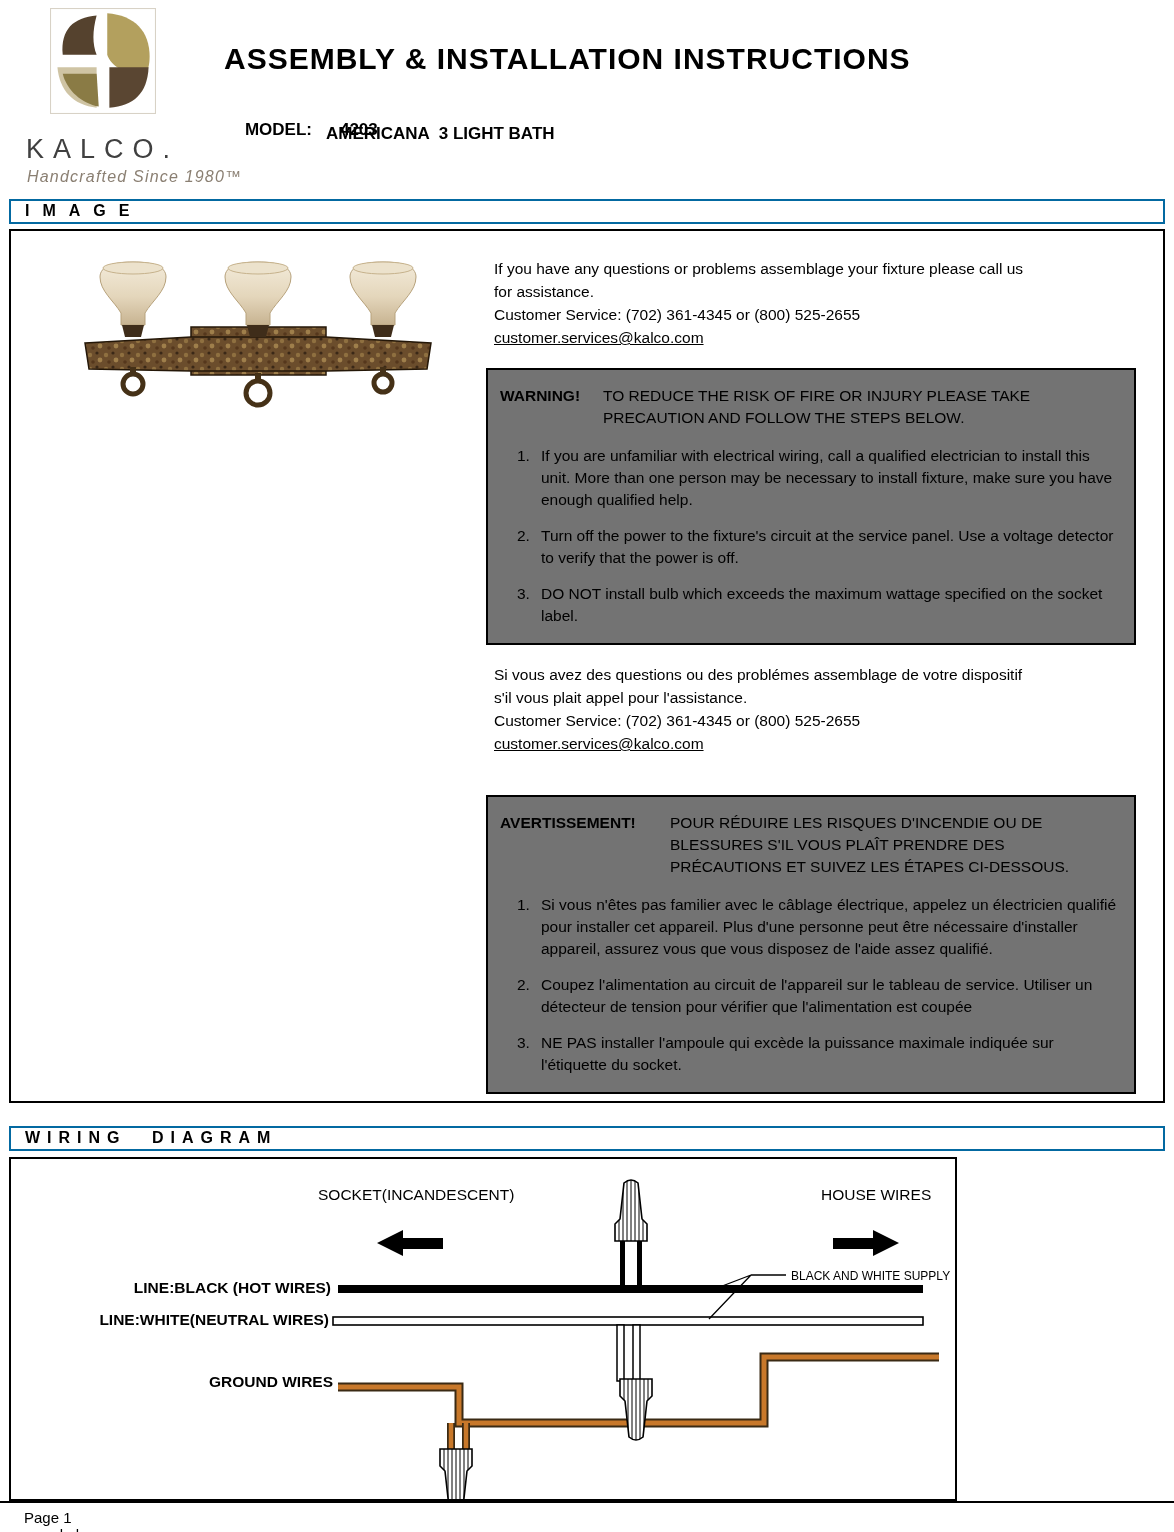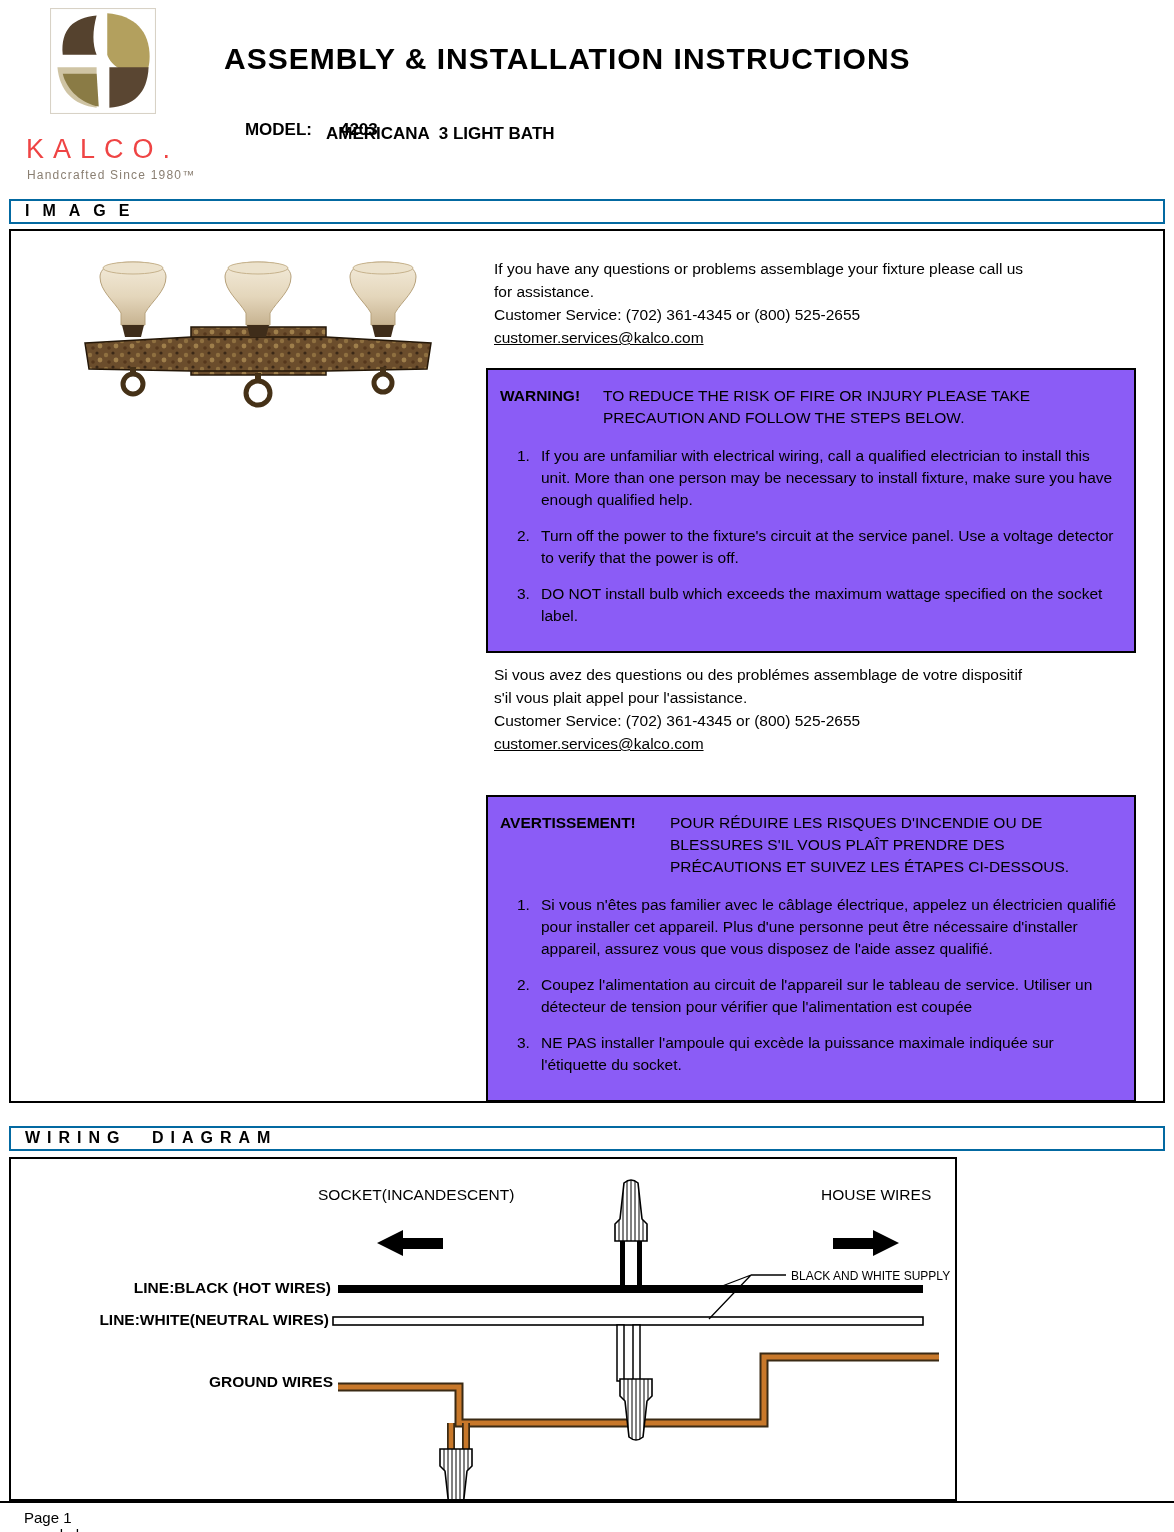--- a/index.html
+++ b/index.html
@@ -9,25 +9,25 @@
     background:#ffffff;
     font-family:"Liberation Sans", sans-serif;
     color:#000;
     overflow:hidden;
   }
   .abs{position:absolute;}
 
   
   .brand-name{
     position:absolute;left:26px;top:134px;
-    font-size:27px;letter-spacing:9px;color:#ef4444;font-weight:400;
+    font-size:27px;letter-spacing:9px;color:#404040;font-weight:400;
   }
   .brand-tagline{
     position:absolute;left:27px;top:168px;
-    font-size:12px;letter-spacing:1.2px;color:#8a7f72;
+    font-size:16px;letter-spacing:1.2px;color:#8a7f72;font-style:italic;
   }
   .page-title{
     position:absolute;left:224px;top:42px;
     font-size:30px;font-weight:bold;letter-spacing:1px;white-space:pre;
   }
   .model-row{position:absolute;left:226px;top:100px;font-size:17px;font-weight:bold;white-space:pre;}
   .model-number{margin-left:28px;}
   .model-name{position:absolute;left:326px;top:124px;font-size:17px;font-weight:bold;white-space:pre;}
 
   
@@ -43,22 +43,22 @@
   
   .content-box{
     position:absolute;left:9px;top:229px;width:1156px;height:874px;
     border:2px solid #000;box-sizing:border-box;
   }
   .contact{position:absolute;font-size:15.5px;line-height:23px;}
   .email{text-decoration:underline;}
 
   .warn-box{
     position:absolute;width:650px;
-    border:2px solid #000;box-sizing:border-box;background:#8b5cf6;
-    padding:15px 12px 24px 12px;
+    border:2px solid #000;box-sizing:border-box;background:#737373;
+    padding:15px 12px 16px 12px;
     font-size:15.5px;line-height:22px;
   }
   .warn-head{display:flex;}
   .warn-label{font-weight:bold;flex:none;width:103px;}
   .warn-box.fr .warn-label{width:170px;}
   .warn-items{margin-top:16px;padding-left:17px;}
   .warn-item{display:flex;margin-bottom:14px;}
   .warn-item:last-child{margin-bottom:0;}
   .num{flex:none;width:24px;}
 

